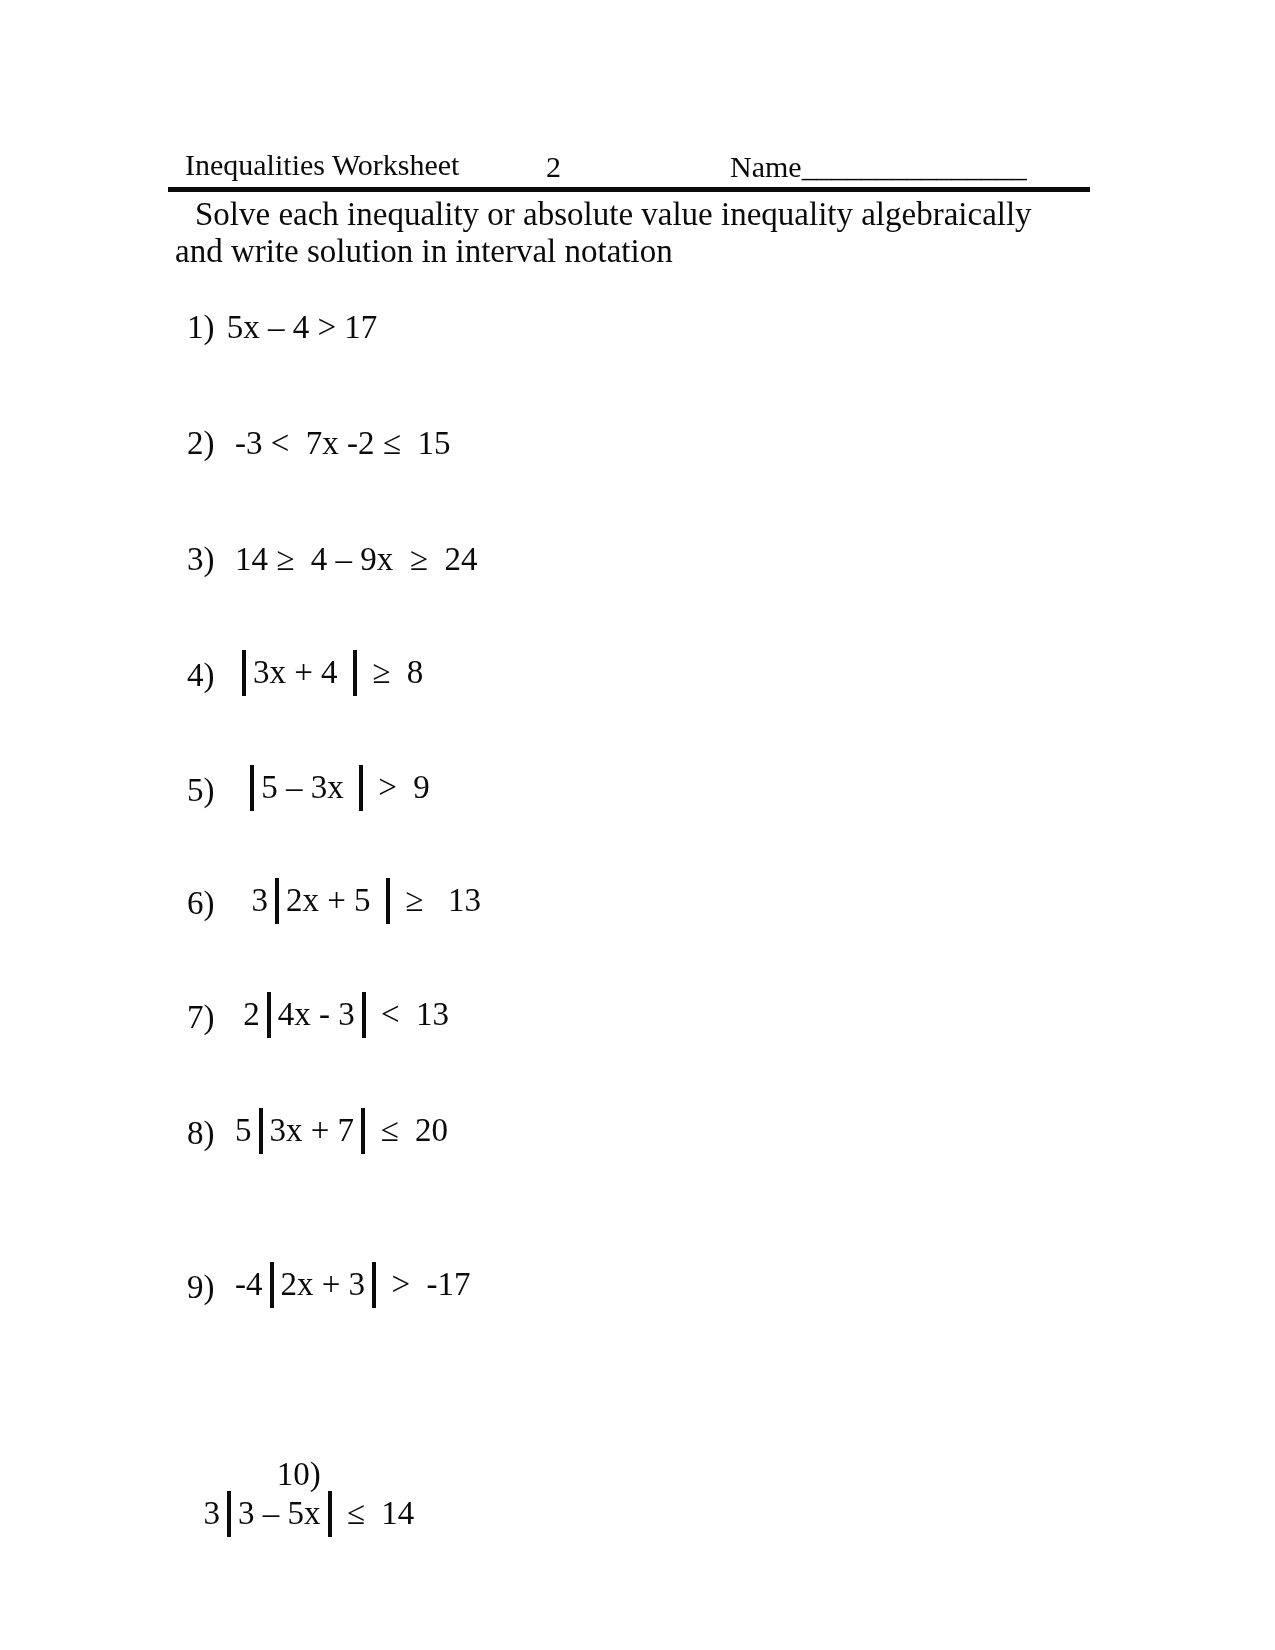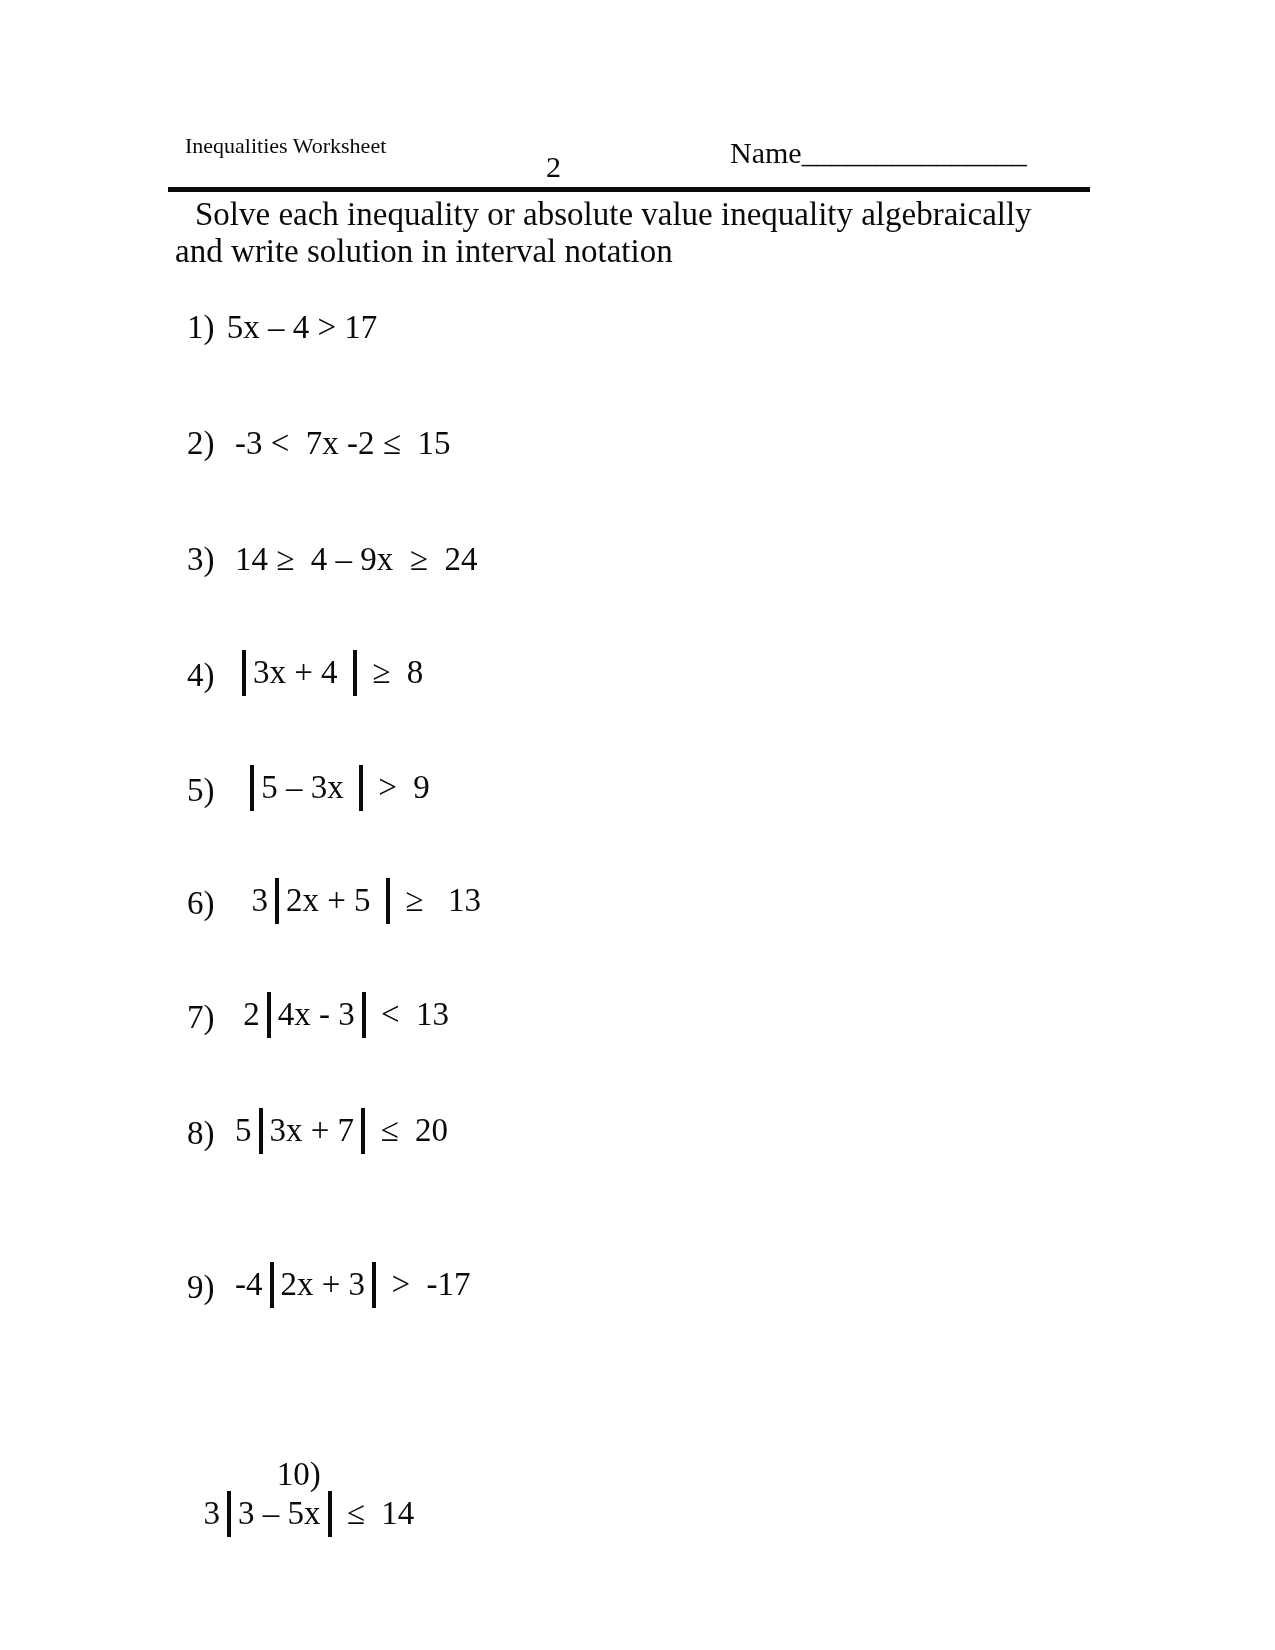--- a/index.html
+++ b/index.html
@@ -16,36 +16,36 @@
     overflow: hidden;
   }
   .page {
     position: absolute;
     inset: 0;
     background: #ffffff;
   }
   .title {
     position: absolute;
     left: 185px;
-    top: 133px;
-    font-size: 22px;
+    top: 147px;
+    font-size: 30px;
     line-height: 1.2;
     white-space: pre;
   }
   .wnum {
     position: absolute;
     left: 546px;
     top: 149px;
     font-size: 30px;
     line-height: 1.2;
   }
   .namefield {
     position: absolute;
     left: 730px;
-    top: 135px;
+    top: 149px;
     font-size: 30px;
     line-height: 1.2;
     white-space: pre;
   }
   .rule {
     position: absolute;
     left: 168px;
     top: 187px;
     width: 922px;
     height: 5px;

